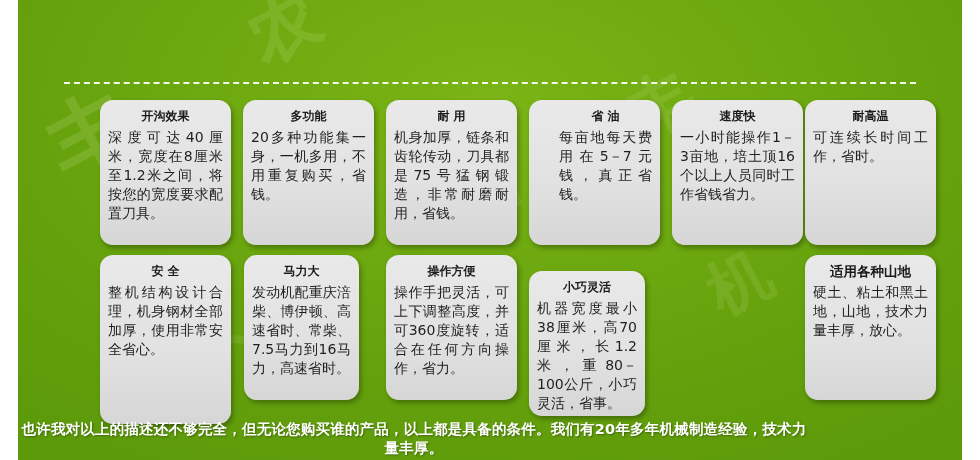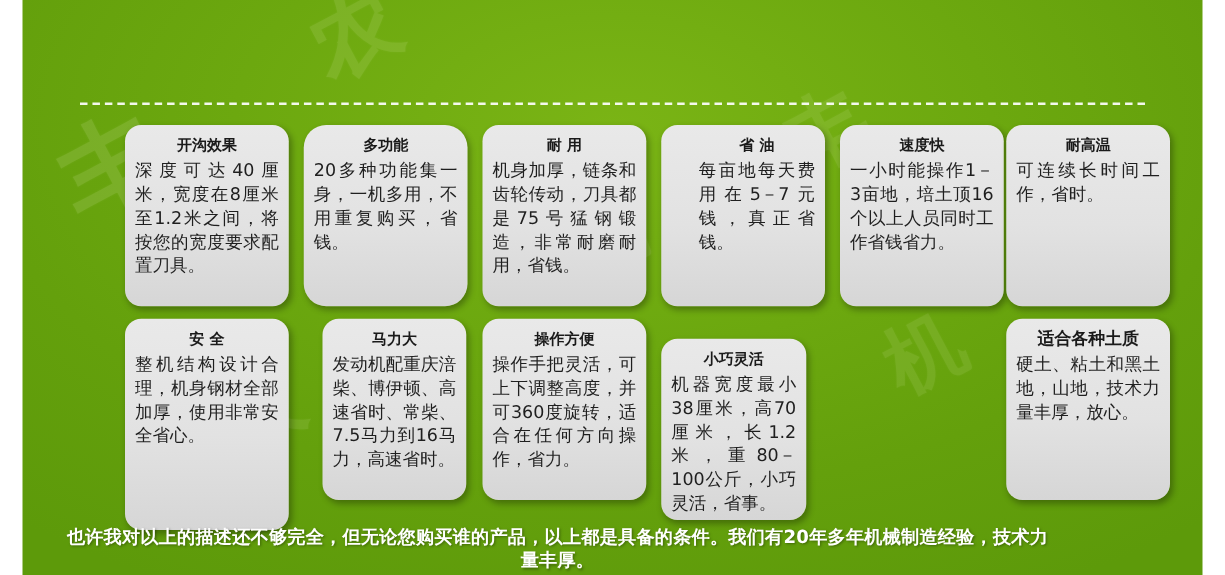--- a/index.html
+++ b/index.html
@@ -134,21 +134,20 @@
     left: 0;
     top: 420px;
     width: 792px;
     text-align: center;
     font-size: 14.5px;
     font-weight: bold;
     color: #ffffff;
     letter-spacing: .2px;
     text-shadow: 1px 1px 2px rgba(0,0,0,.35);
     z-index: 4;
-    padding-left: 32px;
   }
 </style>
 </head>
 <body>
 
 <div class="poster">
   <div class="green-panel">
 
     <div class="watermark wm1">丰</div>
     <div class="watermark wm2">农</div>
@@ -159,21 +158,21 @@
 
     <div class="divider"></div>
 
     <div class="grid">
 
       <div class="row">
         <div class="card" style="left:82px;  top:0;   width:131px; height:145px;">
           <div class="card-title">开沟效果</div>
           <div class="card-body">深度可达40厘米，宽度在8厘米至1.2米之间，将按您的宽度要求配置刀具。</div>
         </div>
-        <div class="card" style="left:225px; top:0;   width:131px; height:145px;border-radius:18px;">
+        <div class="card" style="left:225px; top:0;   width:131px; height:145px;">
           <div class="card-title">多功能</div>
           <div class="card-body">20多种功能集一身，一机多用，不用重复购买，省钱。</div>
         </div>
         <div class="card" style="left:368px; top:0;   width:131px; height:145px;">
           <div class="card-title">耐  用</div>
           <div class="card-body">机身加厚，链条和齿轮传动，刀具都是75号猛钢锻造，非常耐磨耐用，省钱。</div>
         </div>
         <div class="card" style="left:511px; top:0;   width:131px; height:145px;padding-left:28px;">
           <div class="card-title">省  油</div>
           <div class="card-body">每亩地每天费用在5－7元钱，真正省钱。</div>
@@ -186,34 +185,34 @@
           <div class="card-title">耐高温</div>
           <div class="card-body">可连续长时间工作，省时。</div>
         </div>
       </div>
 
       <div class="row">
         <div class="card" style="left:82px;  top:0;   width:131px; height:169px;">
           <div class="card-title">安  全</div>
           <div class="card-body">整机结构设计合理，机身钢材全部加厚，使用非常安全省心。</div>
         </div>
-        <div class="card" style="left:240px; top:0;   width:115px; height:145px;">
+        <div class="card" style="left:226px; top:0;   width:115px; height:145px;">
           <div class="card-title">马力大</div>
           <div class="card-body">发动机配重庆涪柴、博伊顿、高速省时、常柴、7.5马力到16马力，高速省时。</div>
         </div>
         <div class="card" style="left:368px; top:0;   width:131px; height:145px;">
           <div class="card-title">操作方便</div>
           <div class="card-body">操作手把灵活，可上下调整高度，并可360度旋转，适合在任何方向操作，省力。</div>
         </div>
         <div class="card" style="left:511px; top:16px;   width:116px; height:145px;">
           <div class="card-title">小巧灵活</div>
           <div class="card-body">机器宽度最小38厘米，高70厘米，长1.2米，重80－100公斤，小巧灵活，省事。</div>
         </div>
         <div class="card" style="left:787px; top:0;   width:131px; height:145px;">
-          <div class="card-title" style="font-size:13.5px;">适合各种土质</div>
+          <div class="card-title" style="font-size:13.5px;">适用各种山地</div>
           <div class="card-body">硬土、粘土和黑土地，山地，技术力量丰厚，放心。</div>
         </div>
       </div>
 
     </div>
 
     <div class="footer-text">也许我对以上的描述还不够完全，但无论您购买谁的产品，以上都是具备的条件。我们有20年多年机械制造经验，技术力量丰厚。</div>
 
   </div>
 </div>

